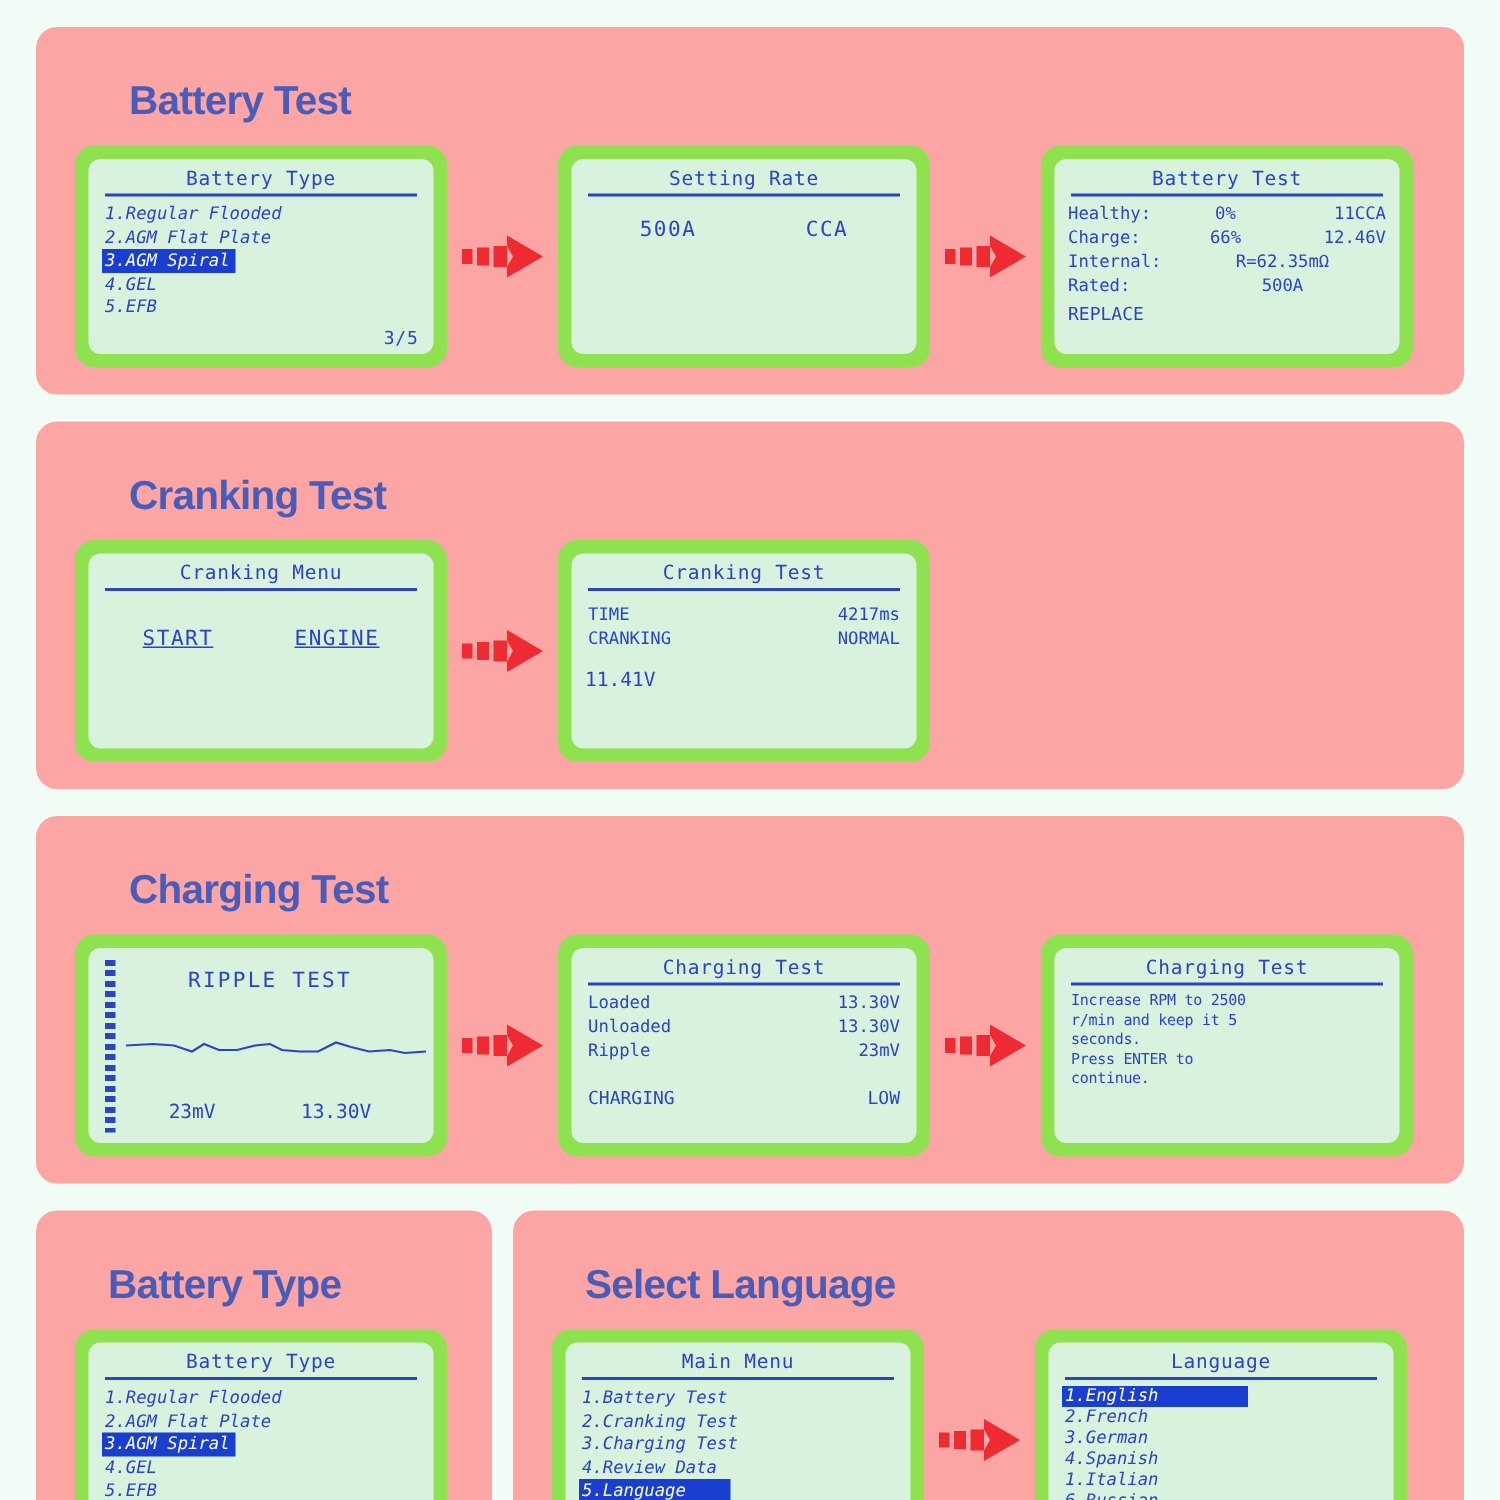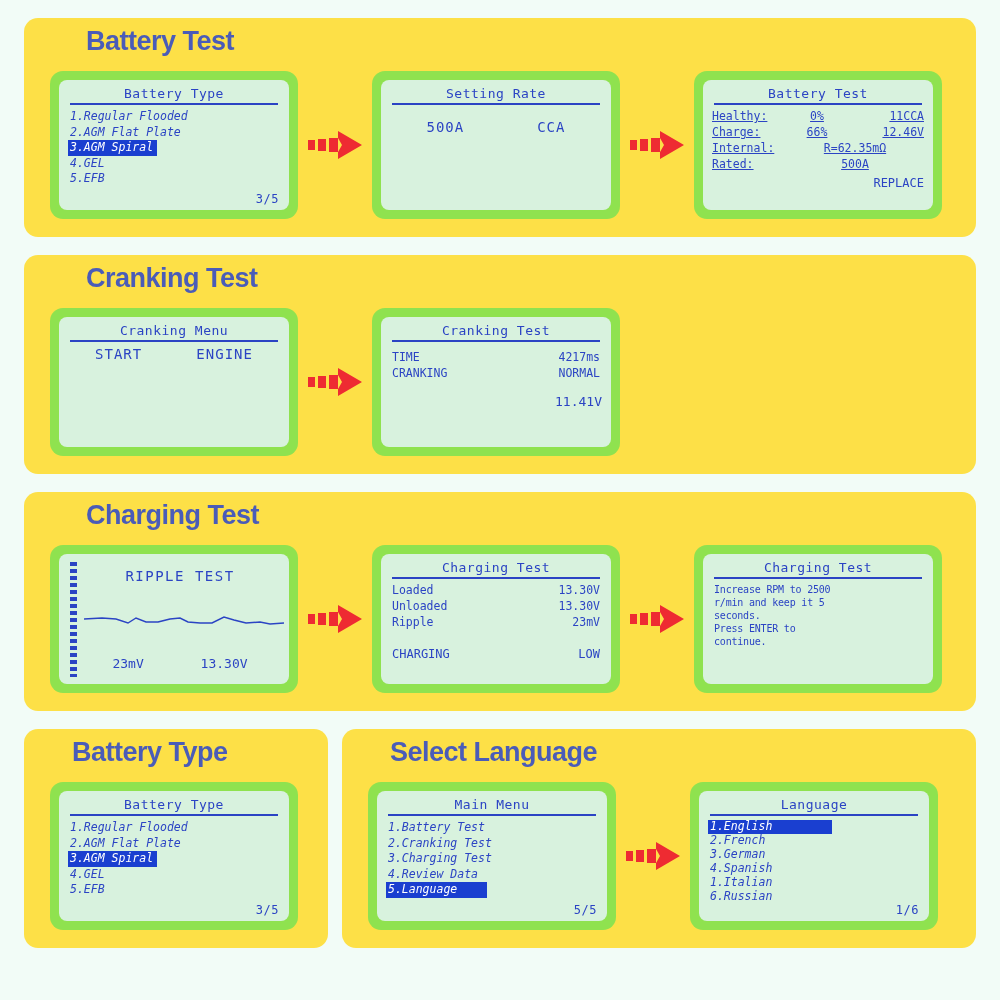--- a/index.html
+++ b/index.html
@@ -10,23 +10,23 @@
     background: #f2fcf7;
     font-family: "Liberation Sans", sans-serif;
     overflow: hidden;
     position: relative;
   }
 
   .page { width: 1000px; height: 1000px; padding: 18px 24px; display: flex; flex-direction: column; }
 
   
   .section {
-    background: #fde047;
+    background: #fca5a5;
     border-radius: 14px;
-    padding: 2px 26px 18px 26px;
+    padding: 28px 26px 18px 26px;
     margin-bottom: 18px;
     position: relative;
   }
   .section-row-wrap { display: flex; gap: 14px; margin-bottom: 18px; }
   .section.half-left  { width: 304px; flex: none; margin-bottom: 0; }
   .section.half-right { flex: 1; margin-bottom: 0; }
 
   .section-title {
     font-size: 27px;
     font-weight: bold;
@@ -84,28 +84,28 @@
     bottom: 4px;
     font-size: 12px;
     letter-spacing: 0.5px;
   }
 
   
   .kv { display: flex; font-size: 11.5px; line-height: 1.36; gap: 32px; }
   .kv .k { flex: none; }
   .kv .v { margin-left: auto; }
 
-  .center-row { text-align: right; font-size: 12px; }
+  .center-row { text-align: left; font-size: 12px; }
   .two-col {
     display: flex; justify-content: space-around;
     font-size: 14px; letter-spacing: 1px; margin-top: 14px;
   }
-  .two-col.tight { margin-top: 4px; }
-
-  .grid2 { font-size: 11.5px; line-height: 1.38; text-decoration: underline; }
+  .two-col.tight { margin-top: 24px; text-decoration: underline; }
+
+  .grid2 { font-size: 11.5px; line-height: 1.38; }
   .grid2 .r { display: flex; }
   .grid2 .c1 { width: 74px; flex: none; }
   .grid2 .c2 { width: 62px; flex: none; text-align: center; }
   .grid2 .c3 { flex: 1; text-align: right; }
 
   .para { font-size: 10px; line-height: 1.30; letter-spacing: -0.2px; }
 
   
   .ripple-body { position: relative; height: 100%; }
   .ripple-axis {

